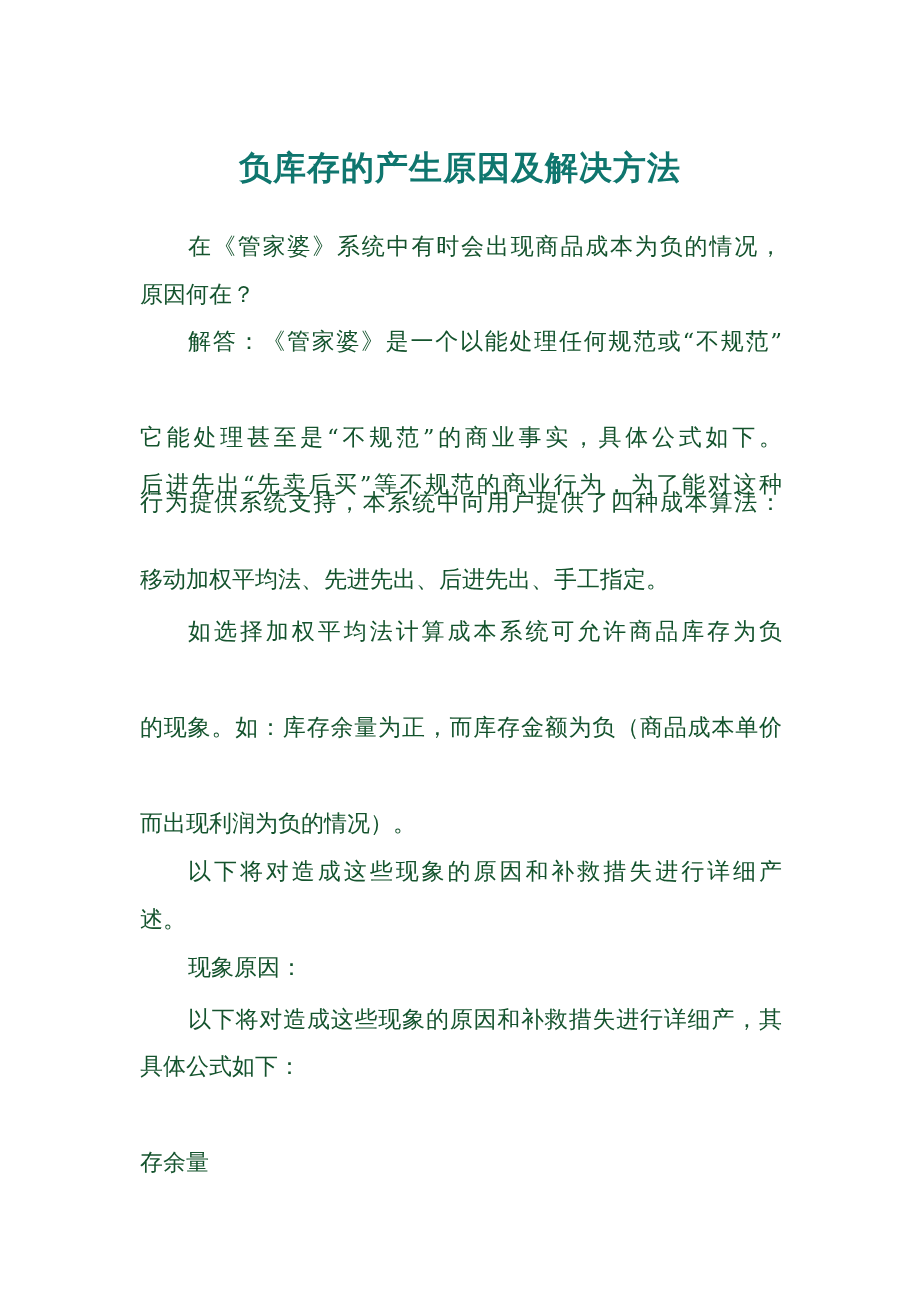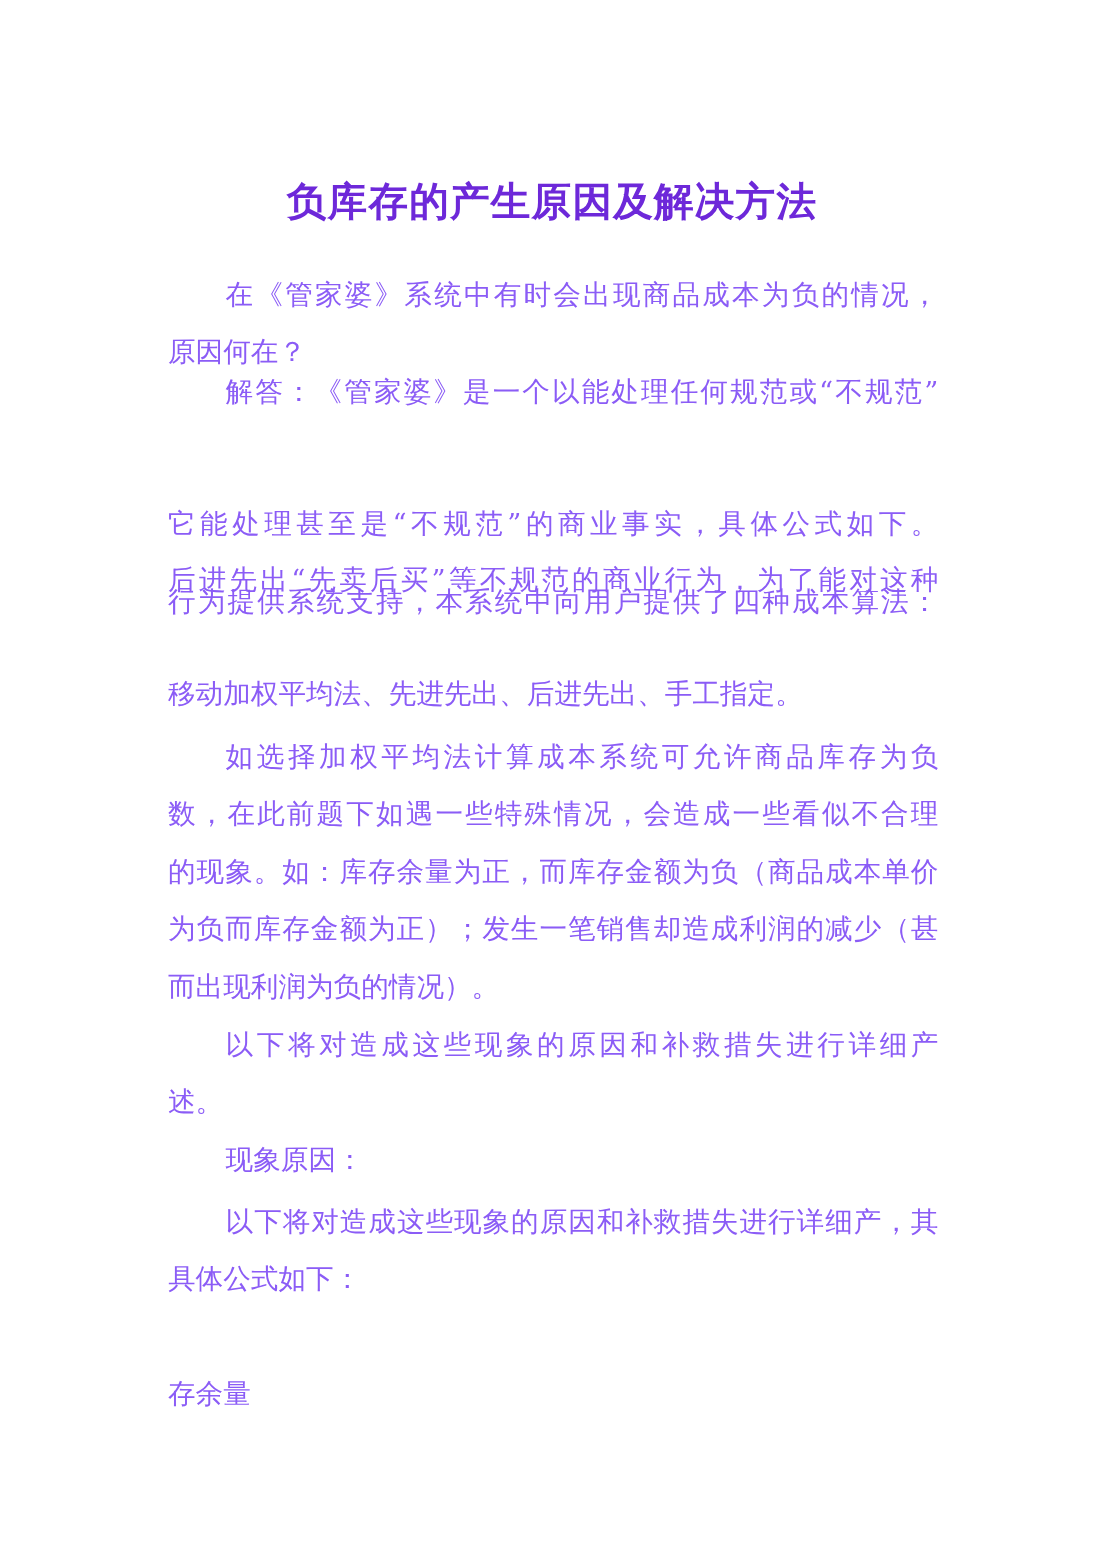--- a/index.html
+++ b/index.html
@@ -1,43 +1,41 @@
 <!DOCTYPE html>
 <html><head>
   <meta charset="utf-8">
   <style>
     html, body { margin: 0; padding: 0; background: #ffffff; }
     body { width: 920px; height: 1302px; position: relative; overflow: hidden;
            font-family: "DejaVu Serif", "Liberation Serif", serif; color: #111111; }
     .page { position: absolute; left: 0; top: 0; width: 920px; height: 1302px; background: #ffffff; }
     .title { position: absolute; left: 0; width: 920px; top: 146px; text-align: center;
              font-size: 33px; line-height: 44px; font-weight: bold; letter-spacing: 1px;
-             font-family: "DejaVu Sans", "Liberation Sans", sans-serif; color: #6d28d9; }
+             font-family: "DejaVu Sans", "Liberation Sans", sans-serif; color: #0f766e; }
     .line { position: absolute; left: 140px; width: 642px; font-size: 23px; line-height: 34px;
-            white-space: nowrap; text-align: justify; text-align-last: justify; color: #8b5cf6; }
+            white-space: nowrap; text-align: justify; text-align-last: justify; color: #14532d; }
     .line.indent { left: 188px; width: 594px; }
     .line.nojust { text-align-last: left; }
   </style>
 </head>
 <body>
 
 <div class="page">
   <div class="title">负库存的产生原因及解决方法</div>
 
   <div class="line indent" style="top:229px">在《管家婆》系统中有时会出现商品成本为负的情况，</div>
   <div class="line nojust" style="top:277px">原因何在？</div>
-  <div class="line indent" style="top:310px">解答：《管家婆》是一个以能处理任何规范或“不规范”</div>
+  <div class="line indent" style="top:324px">解答：《管家婆》是一个以能处理任何规范或“不规范”</div>
   <div class="line" style="top:420px">它能处理甚至是“不规范”的商业事实，具体公式如下。</div>
   <div class="line" style="top:467px">后进先出“先卖后买”等不规范的商业行为，为了能对这种</div>
   <div class="line" style="top:485px">行为提供系统支持，本系统中向用户提供了四种成本算法：</div>
   <div class="line nojust" style="top:562px">移动加权平均法、先进先出、后进先出、手工指定。</div>
   <div class="line indent" style="top:614px">如选择加权平均法计算成本系统可允许商品库存为负</div>
-  <div class="line" style="top:662px">数，在此前题下如遇一些特殊情况，会造成一些看似不合理</div>
   <div class="line" style="top:710px">的现象。如：库存余量为正，而库存金额为负（商品成本单价</div>
-  <div class="line" style="top:758px">为负而库存金额为正）；发生一笔销售却造成利润的减少（甚</div>
   <div class="line nojust" style="top:806px">而出现利润为负的情况）。</div>
   <div class="line indent" style="top:854px">以下将对造成这些现象的原因和补救措失进行详细产</div>
   <div class="line nojust" style="top:902px">述。</div>
   <div class="line indent nojust" style="top:950px">现象原因：</div>
   <div class="line indent" style="top:1002px">以下将对造成这些现象的原因和补救措失进行详细产，其</div>
   <div class="line nojust" style="top:1049px">具体公式如下：</div>
   <div class="line nojust" style="top:1145px">存余量</div>
 </div>
 
 </body></html>

